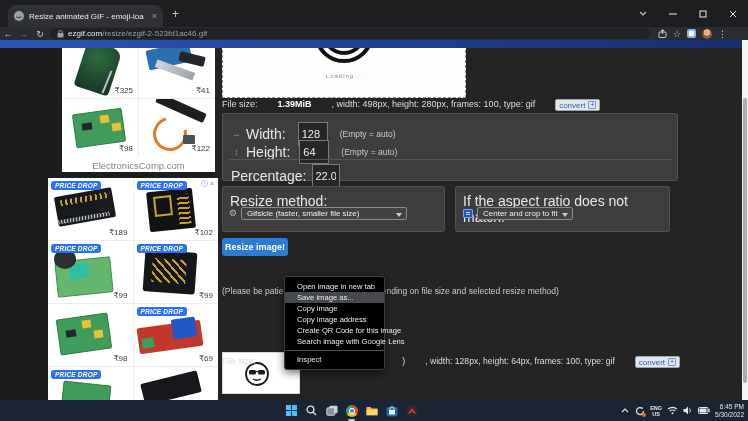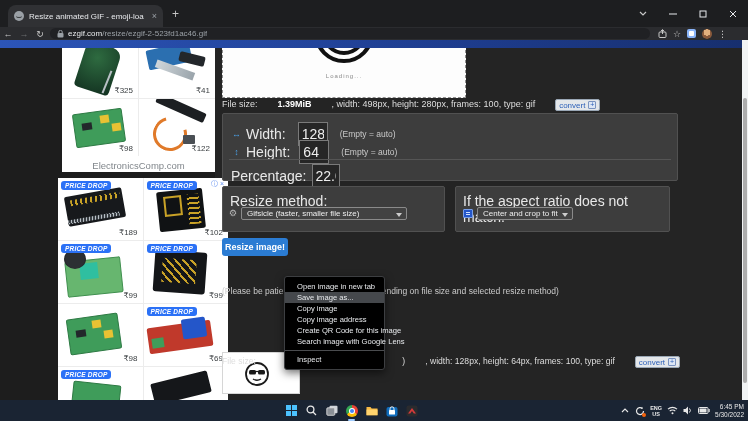--- a/index.html
+++ b/index.html
@@ -57,21 +57,21 @@
   .convert-btn { display:inline-flex; align-items:center; gap:3px; background:#e4e7ea; border:1px solid #9aa7b5; border-radius:2px;
                  padding:0px 3px; font-size:8px; color:#2b5fb8; height:12px; }
   .plusbox { display:inline-block; width:8px; height:8px; background:#dce6f5; border:1px solid #7a93c0; color:#2b5fb8;
              font-size:7px; line-height:6px; text-align:center; border-radius:1px; }
 
   
   .panel { background:#3d3d3d; border:1px solid #515151; border-radius:2px; }
   .flabel { font-size:14px; color:#e8e8e8; }
   .fhint { font-size:8.5px; color:#c9c9c9; }
   .arrowglyph { color:#4a9fe3; font-size:9px; width:11px; display:inline-block; text-align:center; }
-  .tinput { background:#262626; border:1px solid #7a7a7a; color:#eee; font-size:14px; height:24px; padding:0 3px; font-family:"Liberation Sans","DejaVu Sans",sans-serif; }
+  .tinput { background:#262626; border:1px solid #7a7a7a; color:#eee; font-size:11px; height:24px; padding:0 3px; font-family:"Liberation Sans","DejaVu Sans",sans-serif; }
   .divline { position:absolute; left:6px; right:6px; height:1px; background:#555; }
   .sel { position:relative; background:#424242; border:1px solid #8a8a8a; border-radius:2px; color:#eee; font-size:8px;
          height:13px; display:flex; align-items:center; padding:0 14px 0 5px; white-space:nowrap; overflow:hidden; }
   .sel::after { content:""; position:absolute; right:4px; top:5px; border-left:3px solid transparent; border-right:3px solid transparent; border-top:4px solid #ccc; }
   .gear { font-size:9px; color:#b7b7b7; }
   .aspect-ico { width:10px; height:9px; background:#2456c9; border:1px solid #7aa0e8; border-radius:1px; position:relative; }
   .aspect-ico::after { content:""; position:absolute; left:2px; top:2px; right:2px; height:1px; background:#cfe0ff; box-shadow:0 2px 0 #cfe0ff; }
 
   .resize-btn { background:#2b7cd3; color:#fff; font-size:9px; font-weight:700; border:none; border-radius:3px;
                 width:66px; height:18px; display:flex; align-items:center; justify-content:center; }
@@ -191,21 +191,21 @@
         <div class="adcell">
           <div class="prod" style="left:16px;top:4px;width:52px;height:10px;background:#1c1f22;transform:rotate(24deg);border-radius:2px;"></div>
           <div class="prod" style="left:14px;top:18px;width:34px;height:34px;border:3px solid #e07a2a;border-radius:50%;border-top-color:transparent;transform:rotate(30deg);"></div>
           <div class="prod" style="left:44px;top:36px;width:12px;height:9px;background:#4a4f54;border-radius:1px;"></div>
           <span class="price">₹122</span>
         </div>
       </div>
       <div class="ad-footer">ElectronicsComp.com</div>
     </div>
 
-    <div class="abs ad" style="left:58px; top:138px; width:170px; height:222px;">
+    <div class="abs ad" style="left:48px; top:138px; width:170px; height:222px;">
       <span class="ad-ctrl"><span>ⓘ</span><span>×</span></span>
       <div class="adgrid" style="height:222px; grid-template-rows:62px 62px 62px 1fr;">
         <div class="adcell">
           <div class="prod" style="left:8px;top:14px;width:58px;height:30px;background:#17191c;transform:rotate(-10deg);border-radius:2px;"></div>
           <div class="prod" style="left:12px;top:18px;width:50px;height:6px;background:repeating-linear-gradient(90deg,#c9a227 0 2px,#17191c 2px 5px);transform:rotate(-10deg);"></div>
           <div class="prod" style="left:10px;top:38px;width:52px;height:4px;background:repeating-linear-gradient(90deg,#b9c0c6 0 1px,#3a3f44 1px 3px);transform:rotate(-10deg);"></div>
           <span class="badge">PRICE DROP</span>
           <span class="price">₹189</span>
         </div>
         <div class="adcell">

